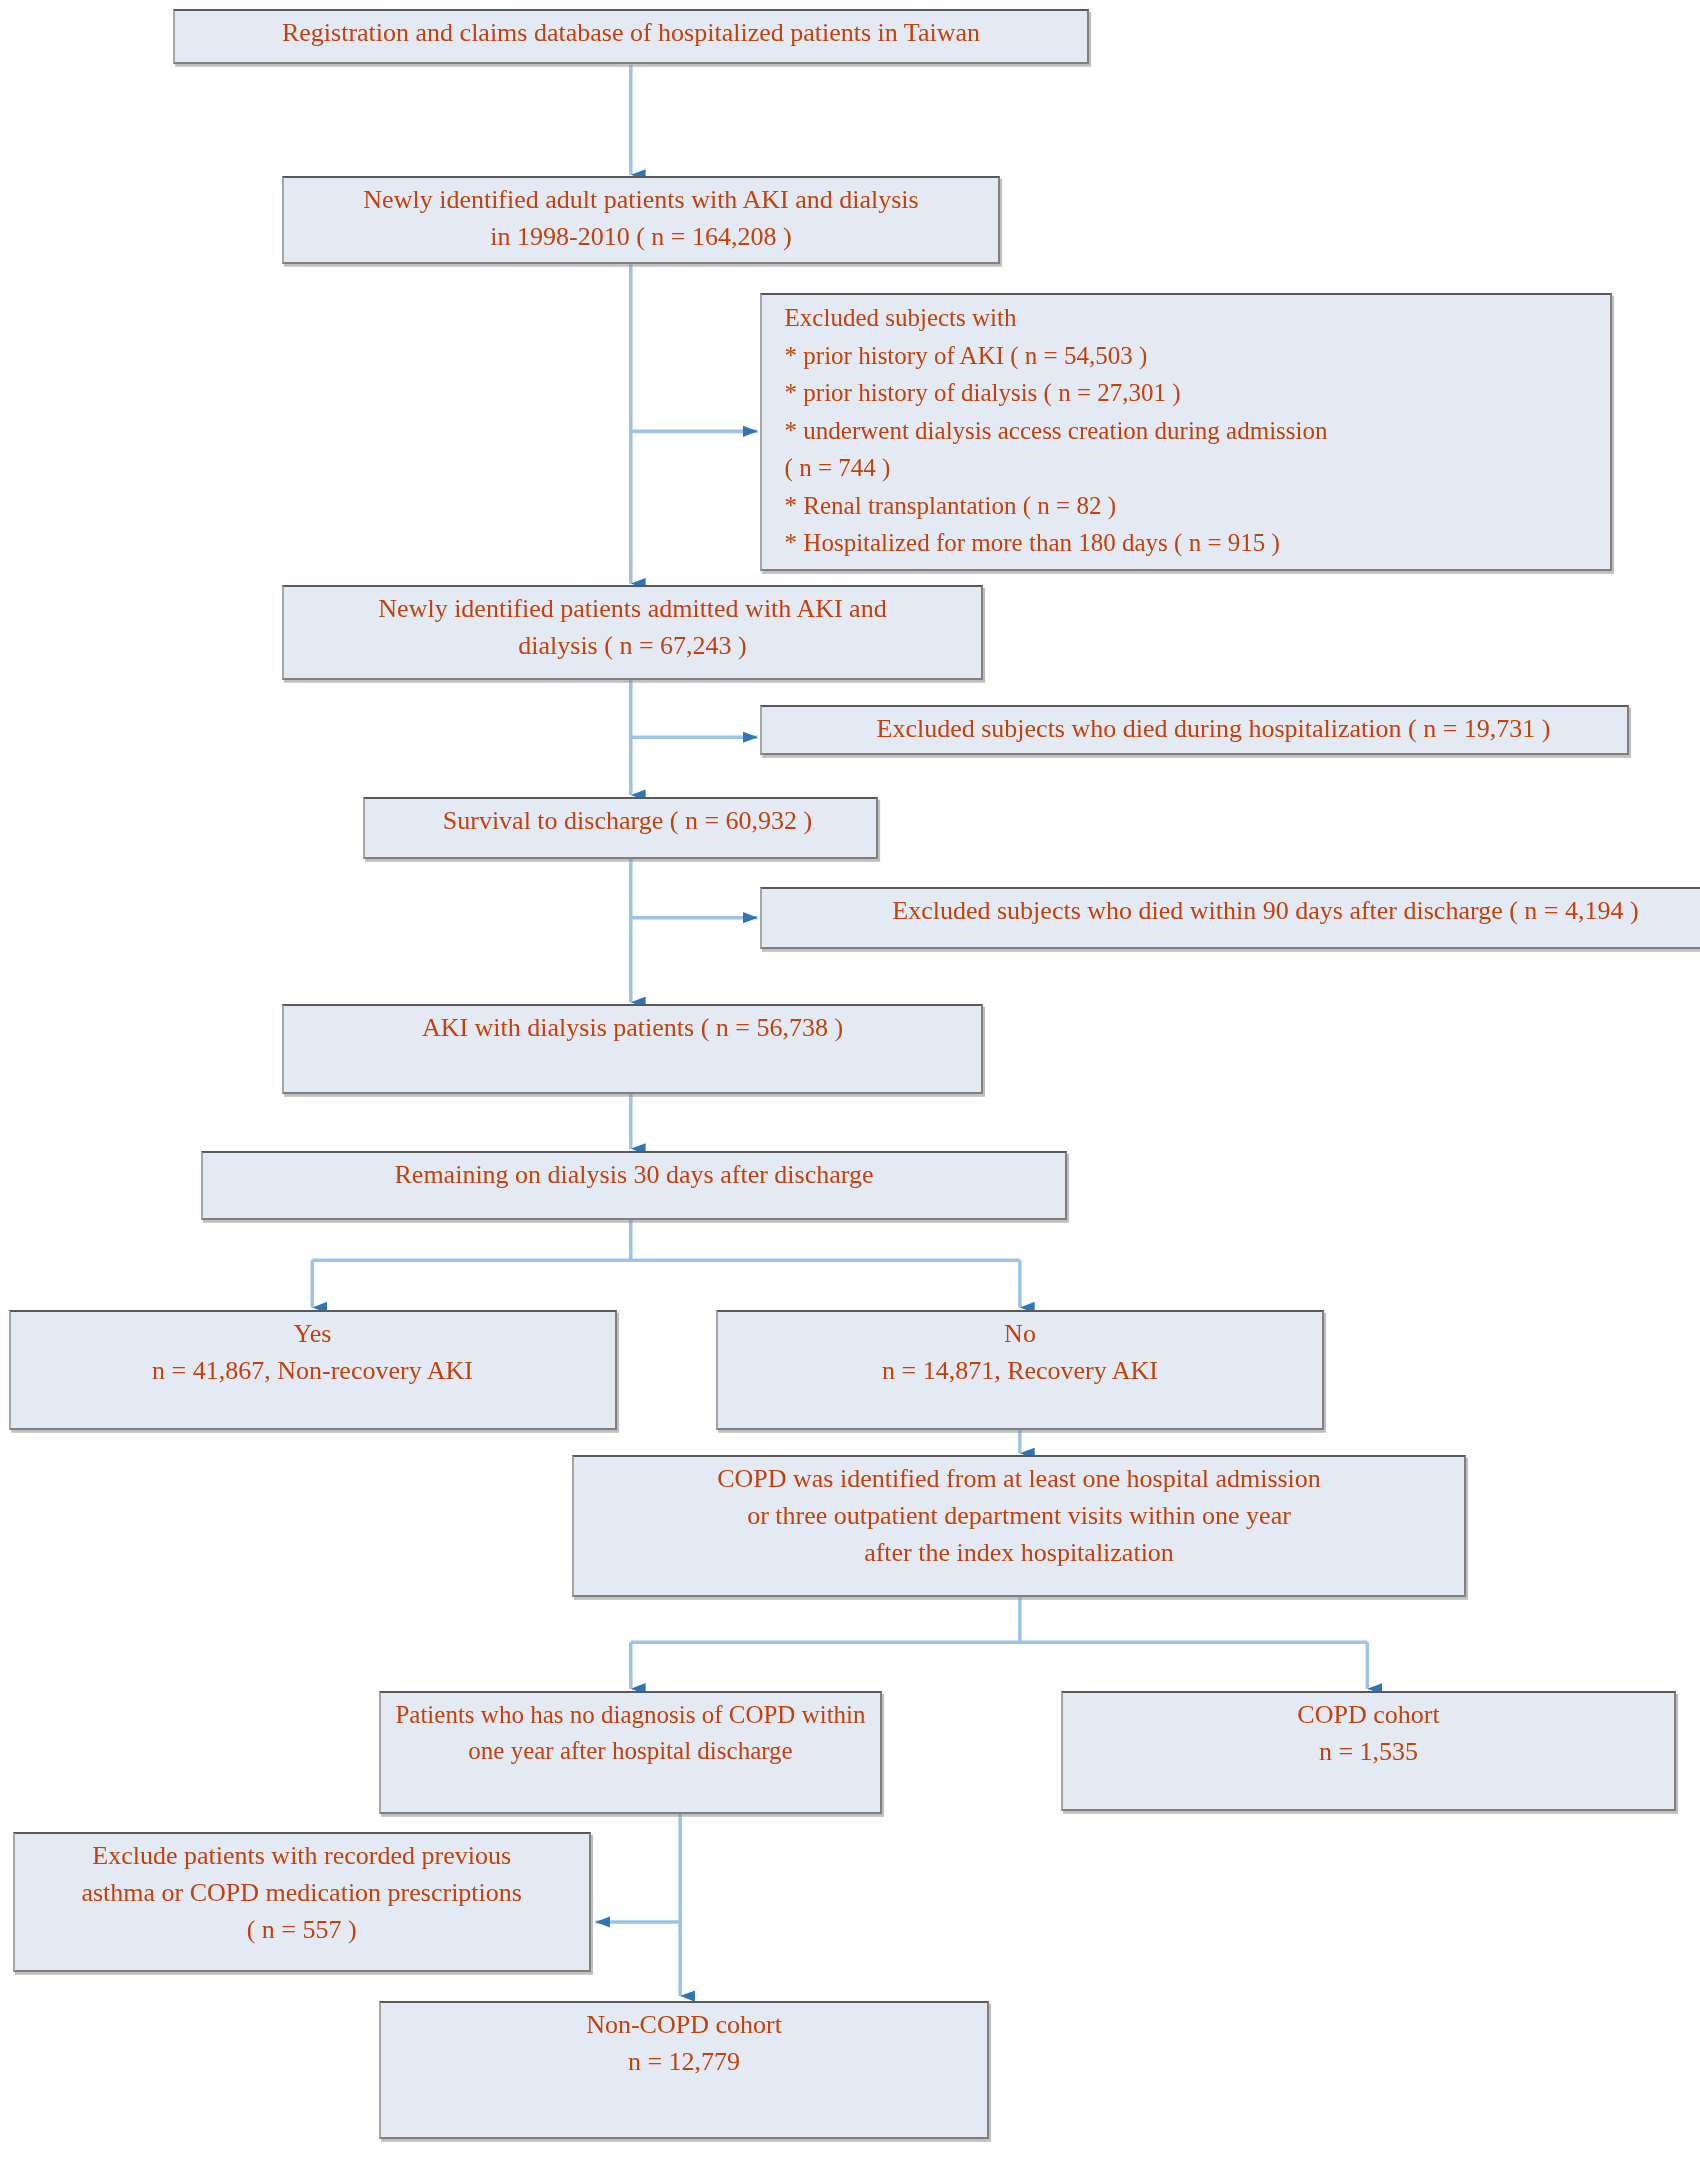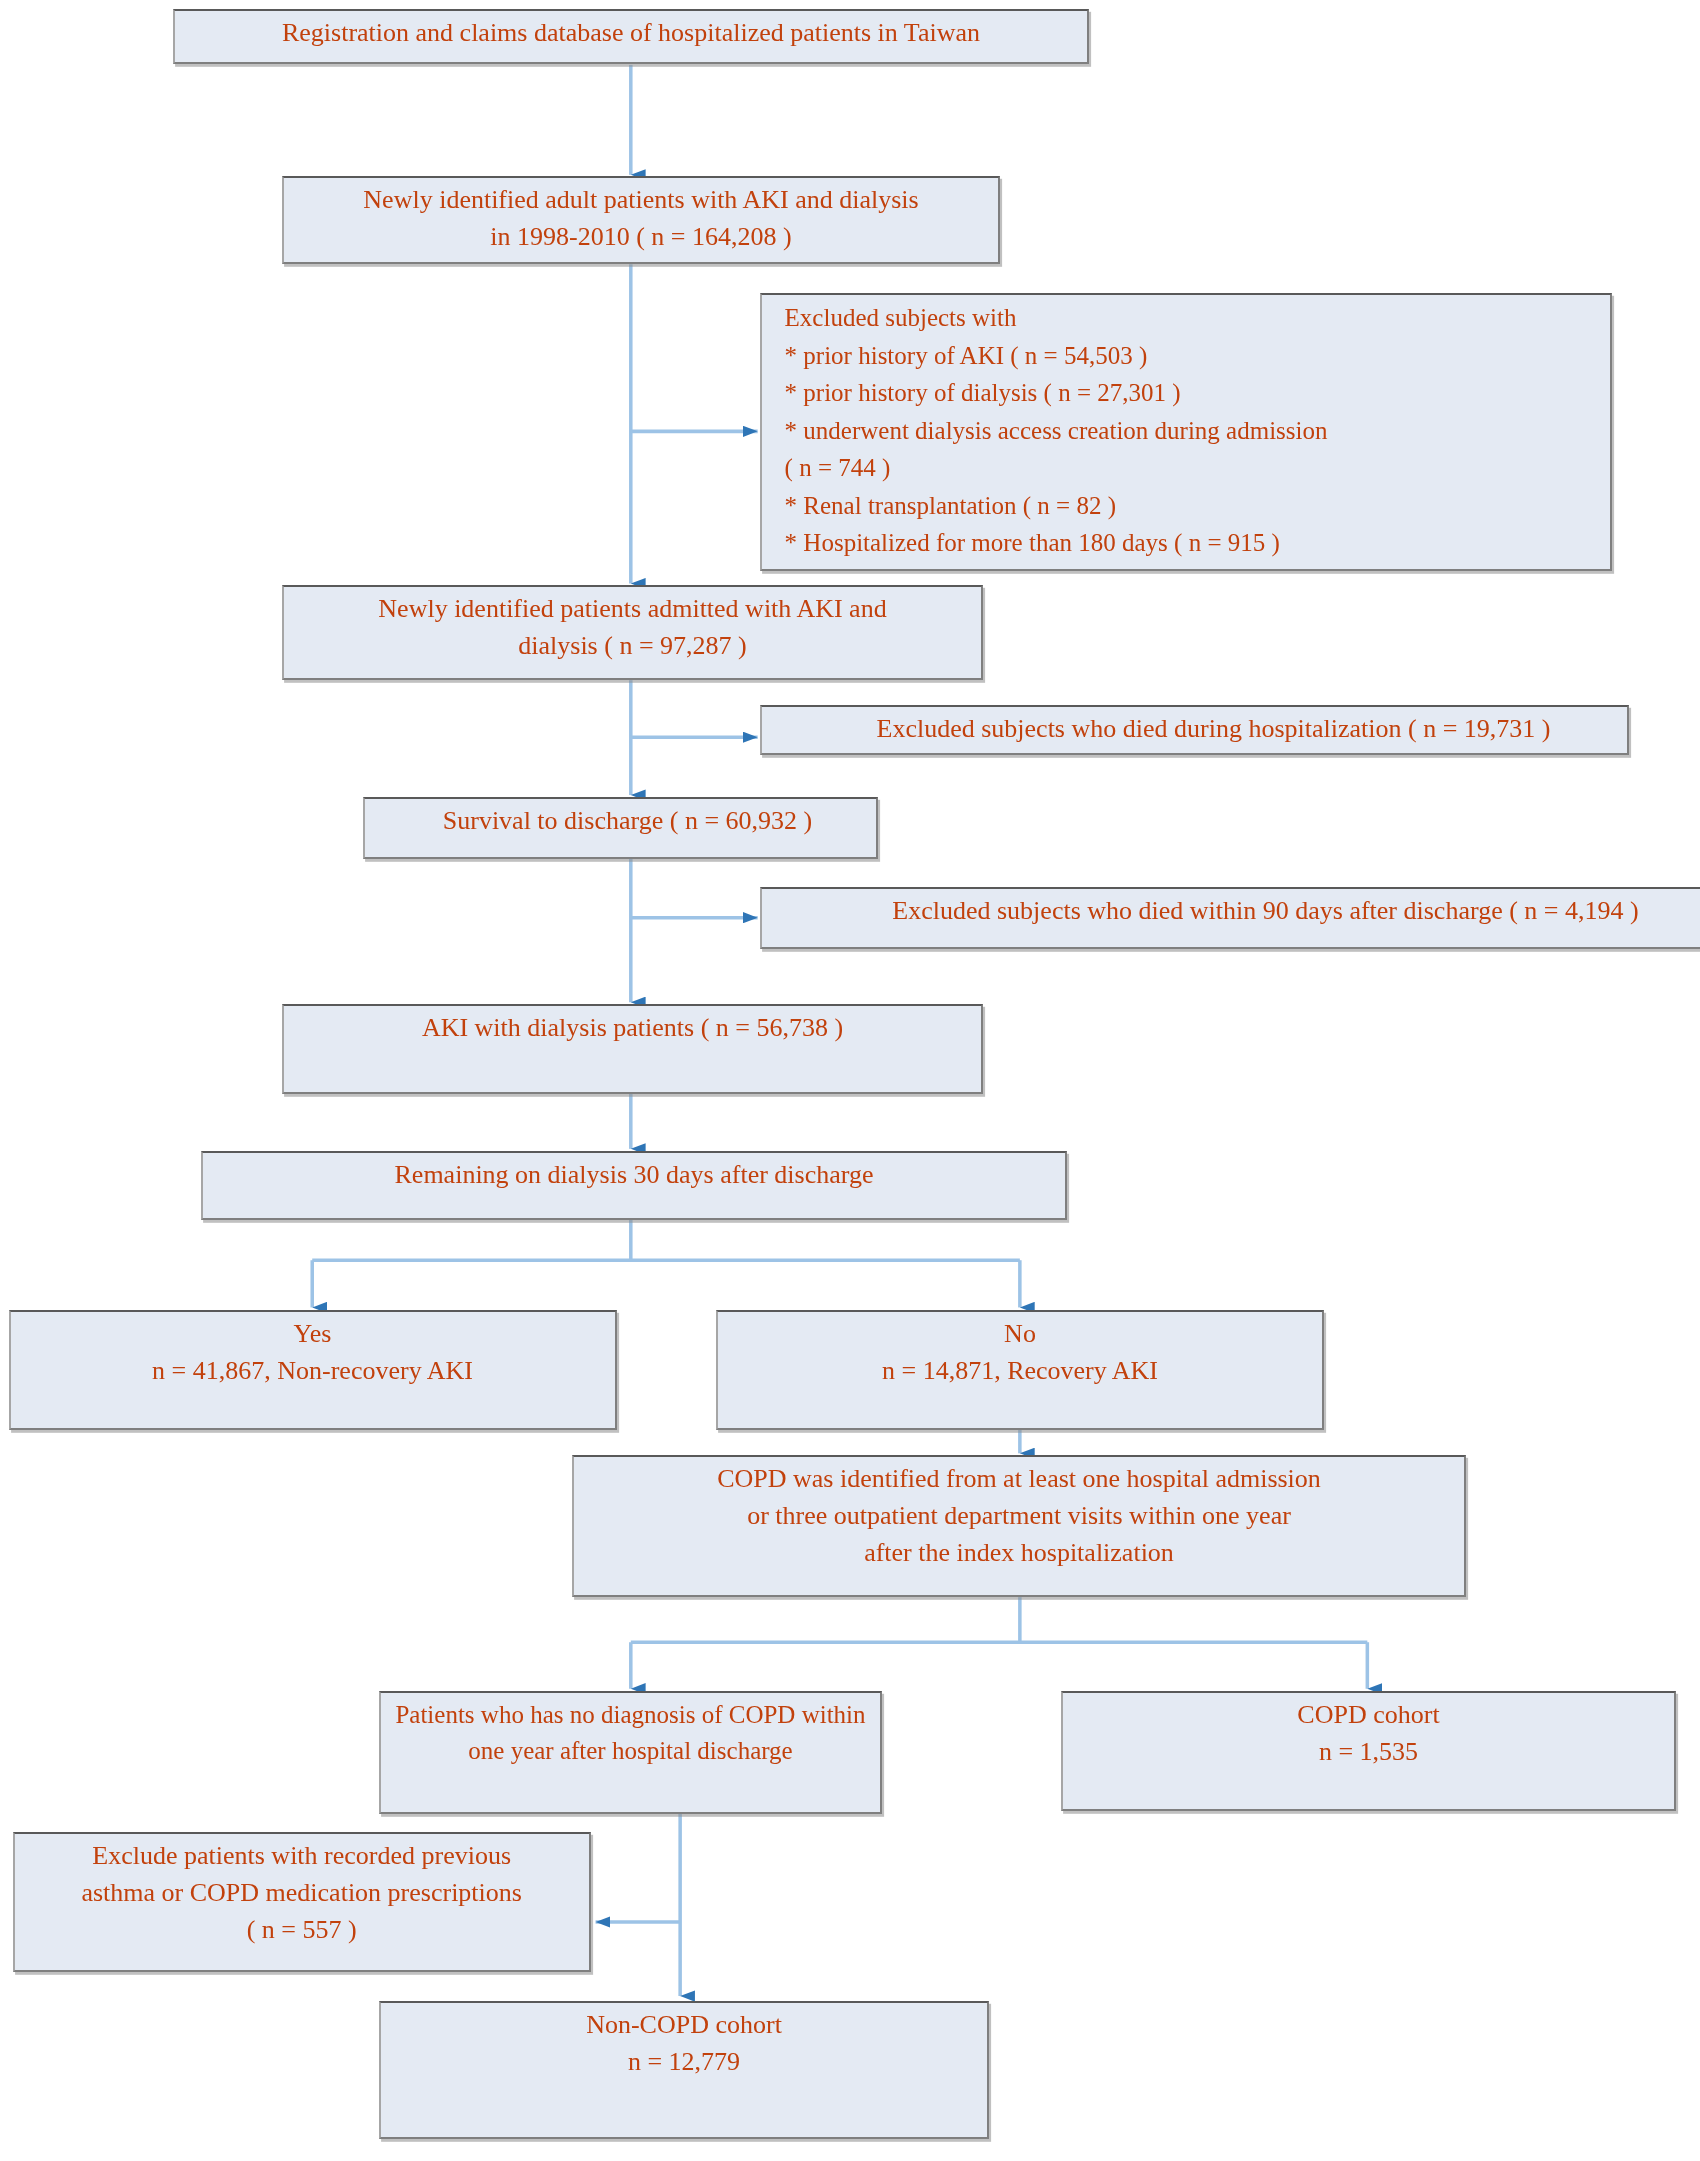--- a/index.html
+++ b/index.html
@@ -126,21 +126,21 @@
 * prior history of AKI ( n = 54,503 )
 * prior history of dialysis ( n = 27,301 )
 * underwent dialysis access creation during admission
    ( n = 744 )
 * Renal transplantation ( n = 82 )
 * Hospitalized for more than 180 days ( n = 915 )</span>
   </div>
 
   <div class="node" style="left:282px; top:585px; width:701px; height:95px;">
     <span class="txt">Newly identified patients admitted with AKI and
-dialysis ( n = 97,287 )</span>
+dialysis ( n = 67,243 )</span>
   </div>
 
   <div class="node" style="left:760px; top:705px; width:869px; height:50px;padding-left:48px;">
     <span class="txt">Excluded subjects who died during hospitalization ( n = 19,731 )</span>
   </div>
 
   <div class="node" style="left:363px; top:797px; width:515px; height:62px;padding-left:24px;">
     <span class="txt">Survival to discharge ( n = 60,932 )</span>
   </div>
 

